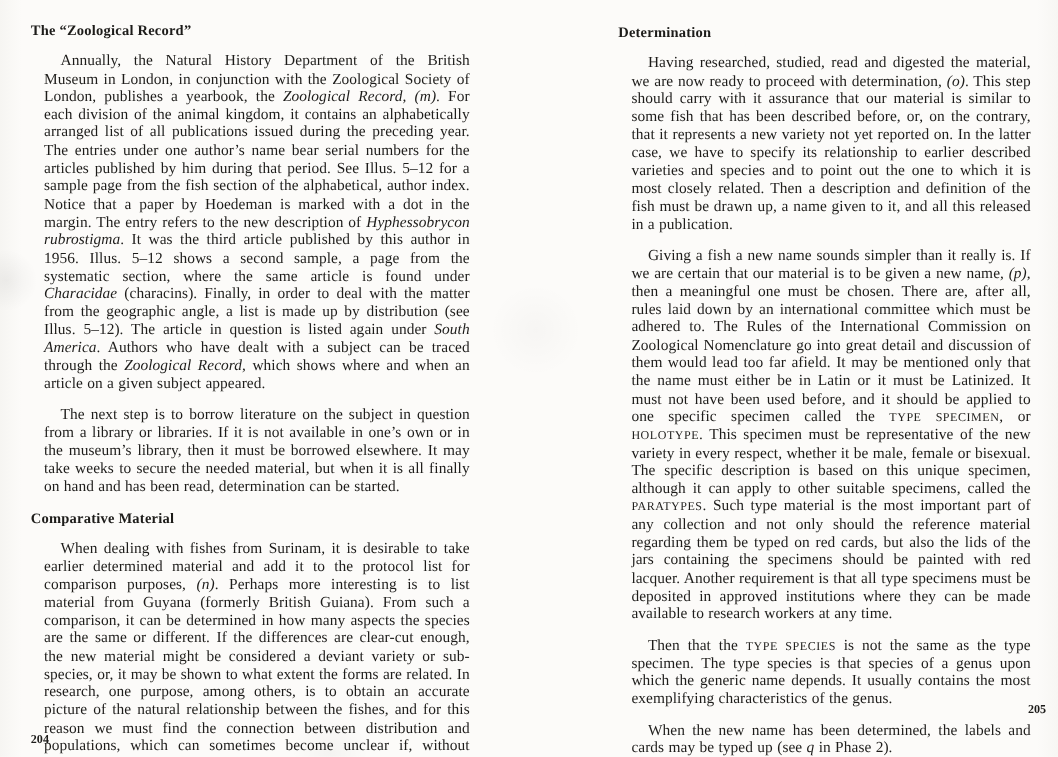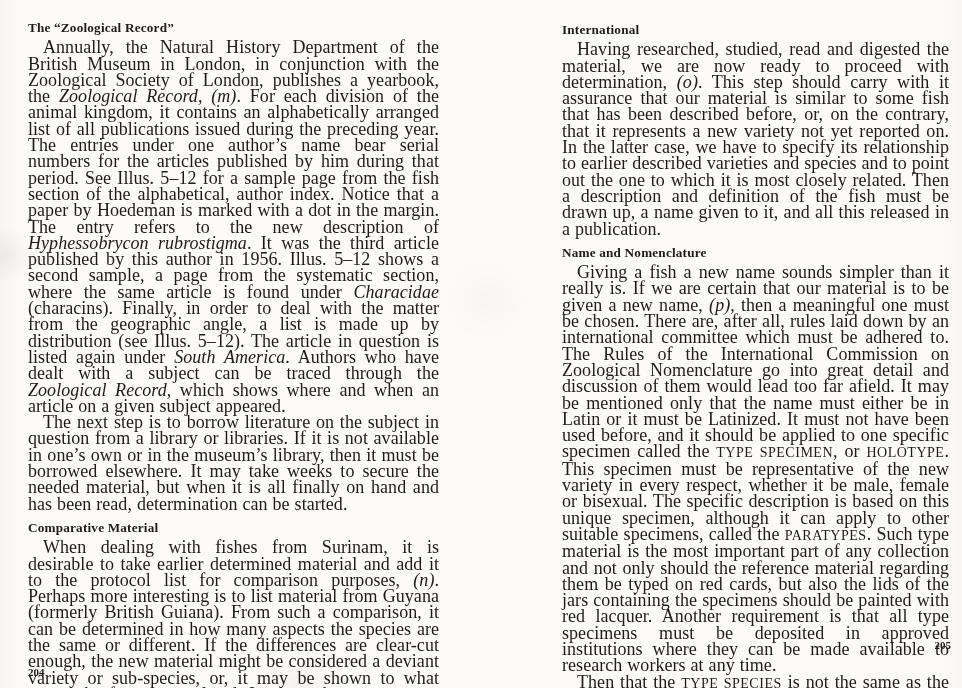--- a/index.html
+++ b/index.html
@@ -33,22 +33,22 @@
     left: 28px;
     top: 20px;
     width: 411px;
   }
   .col-right {
     left: 562px;
     top: 22px;
     width: 387px;
   }
   .text-col p {
-    margin: 0;
-    font-size: 18px;
+    margin: 12px;
+    font-size: 14px;
     line-height: 16.3px;
     text-align: justify;
     text-indent: 15px;
     word-spacing: 0.4px;
     letter-spacing: 0.05px;
   }
   .text-col h2 {
     font-size: 13.2px;
     line-height: 16.3px;
     font-weight: bold;
@@ -88,23 +88,22 @@
 
   <div class="text-col col-left">
       <h2>The “Zoological Record”</h2>
       <p><span>Annually, the Natural History Department of the British Museum in London, in conjunction with the Zoological Society of London, publishes a yearbook, the </span><span class="it">Zoological Record, (m)</span><span>. For each division of the animal kingdom, it contains an alphabetically arranged list of all publications issued during the preceding year. The entries under one author’s name bear serial numbers for the articles published by him during that period. See Illus. 5–12 for a sample page from the fish section of the alphabetical, author index. Notice that a paper by Hoedeman is marked with a dot in the margin. The entry refers to the new description of </span><span class="it">Hyphessobrycon rubrostigma</span><span>. It was the third article published by this author in 1956. Illus. 5–12 shows a second sample, a page from the systematic section, where the same article is found under </span><span class="it">Characidae</span><span> (characins). Finally, in order to deal with the matter from the geographic angle, a list is made up by distribution (see Illus. 5–12). The article in question is listed again under </span><span class="it">South America</span><span>. Authors who have dealt with a subject can be traced through the </span><span class="it">Zoological Record</span><span>, which shows where and when an article on a given subject appeared.</span></p>
       <p><span>The next step is to borrow literature on the subject in question from a library or libraries. If it is not available in one’s own or in the museum’s library, then it must be borrowed elsewhere. It may take weeks to secure the needed material, but when it is all finally on hand and has been read, determination can be started.</span></p>
       <h2>Comparative Material</h2>
       <p><span>When dealing with fishes from Surinam, it is desirable to take earlier determined material and add it to the protocol list for comparison purposes, </span><span class="it">(n)</span><span>. Perhaps more interesting is to list material from Guyana (formerly British Guiana). From such a comparison, it can be determined in how many aspects the species are the same or different. If the differences are clear-cut enough, the new material might be considered a deviant variety or sub-species, or, it may be shown to what extent the forms are related. In research, one purpose, among others, is to obtain an accurate picture of the natural relationship between the fishes, and for this reason we must find the connection between distribution and populations, which can sometimes become unclear if, without thorough study, deviant varieties are described as new species.</span></p>
     </div>
 
   <div class="text-col col-right">
-      <h2>International</h2>
+      <h2>Determination</h2>
       <p><span>Having researched, studied, read and digested the material, we are now ready to proceed with determination, </span><span class="it">(o)</span><span>. This step should carry with it assurance that our material is similar to some fish that has been described before, or, on the contrary, that it represents a new variety not yet reported on. In the latter case, we have to specify its relationship to earlier described varieties and species and to point out the one to which it is most closely related. Then a description and definition of the fish must be drawn up, a name given to it, and all this released in a publication.</span></p>
-      <h2>Name and Nomenclature</h2>
       <p><span>Giving a fish a new name sounds simpler than it really is. If we are certain that our material is to be given a new name, </span><span class="it">(p)</span><span>, then a meaningful one must be chosen. There are, after all, rules laid down by an international committee which must be adhered to. The Rules of the International Commission on Zoological Nomenclature go into great detail and discussion of them would lead too far afield. It may be mentioned only that the name must either be in Latin or it must be Latinized. It must not have been used before, and it should be applied to one specific specimen called the </span><span class="sc">type specimen</span><span>, or </span><span class="sc">holotype</span><span>. This specimen must be representative of the new variety in every respect, whether it be male, female or bisexual. The specific description is based on this unique specimen, although it can apply to other suitable specimens, called the </span><span class="sc">paratypes</span><span>. Such type material is the most important part of any collection and not only should the reference material regarding them be typed on red cards, but also the lids of the jars containing the specimens should be painted with red lacquer. Another requirement is that all type specimens must be deposited in approved institutions where they can be made available to research workers at any time.</span></p>
       <p><span>Then that the </span><span class="sc">type species</span><span> is not the same as the type specimen. The type species is that species of a genus upon which the generic name depends. It usually contains the most exemplifying characteristics of the genus.</span></p>
       <p><span>When the new name has been determined, the labels and cards may be typed up (see </span><span class="it">q</span><span> in Phase 2).</span></p>
       <h2>Description</h2>
     </div>
 
   <span class="page-number pageno-left">204</span>
 
   <span class="page-number pageno-right">205</span>
 

